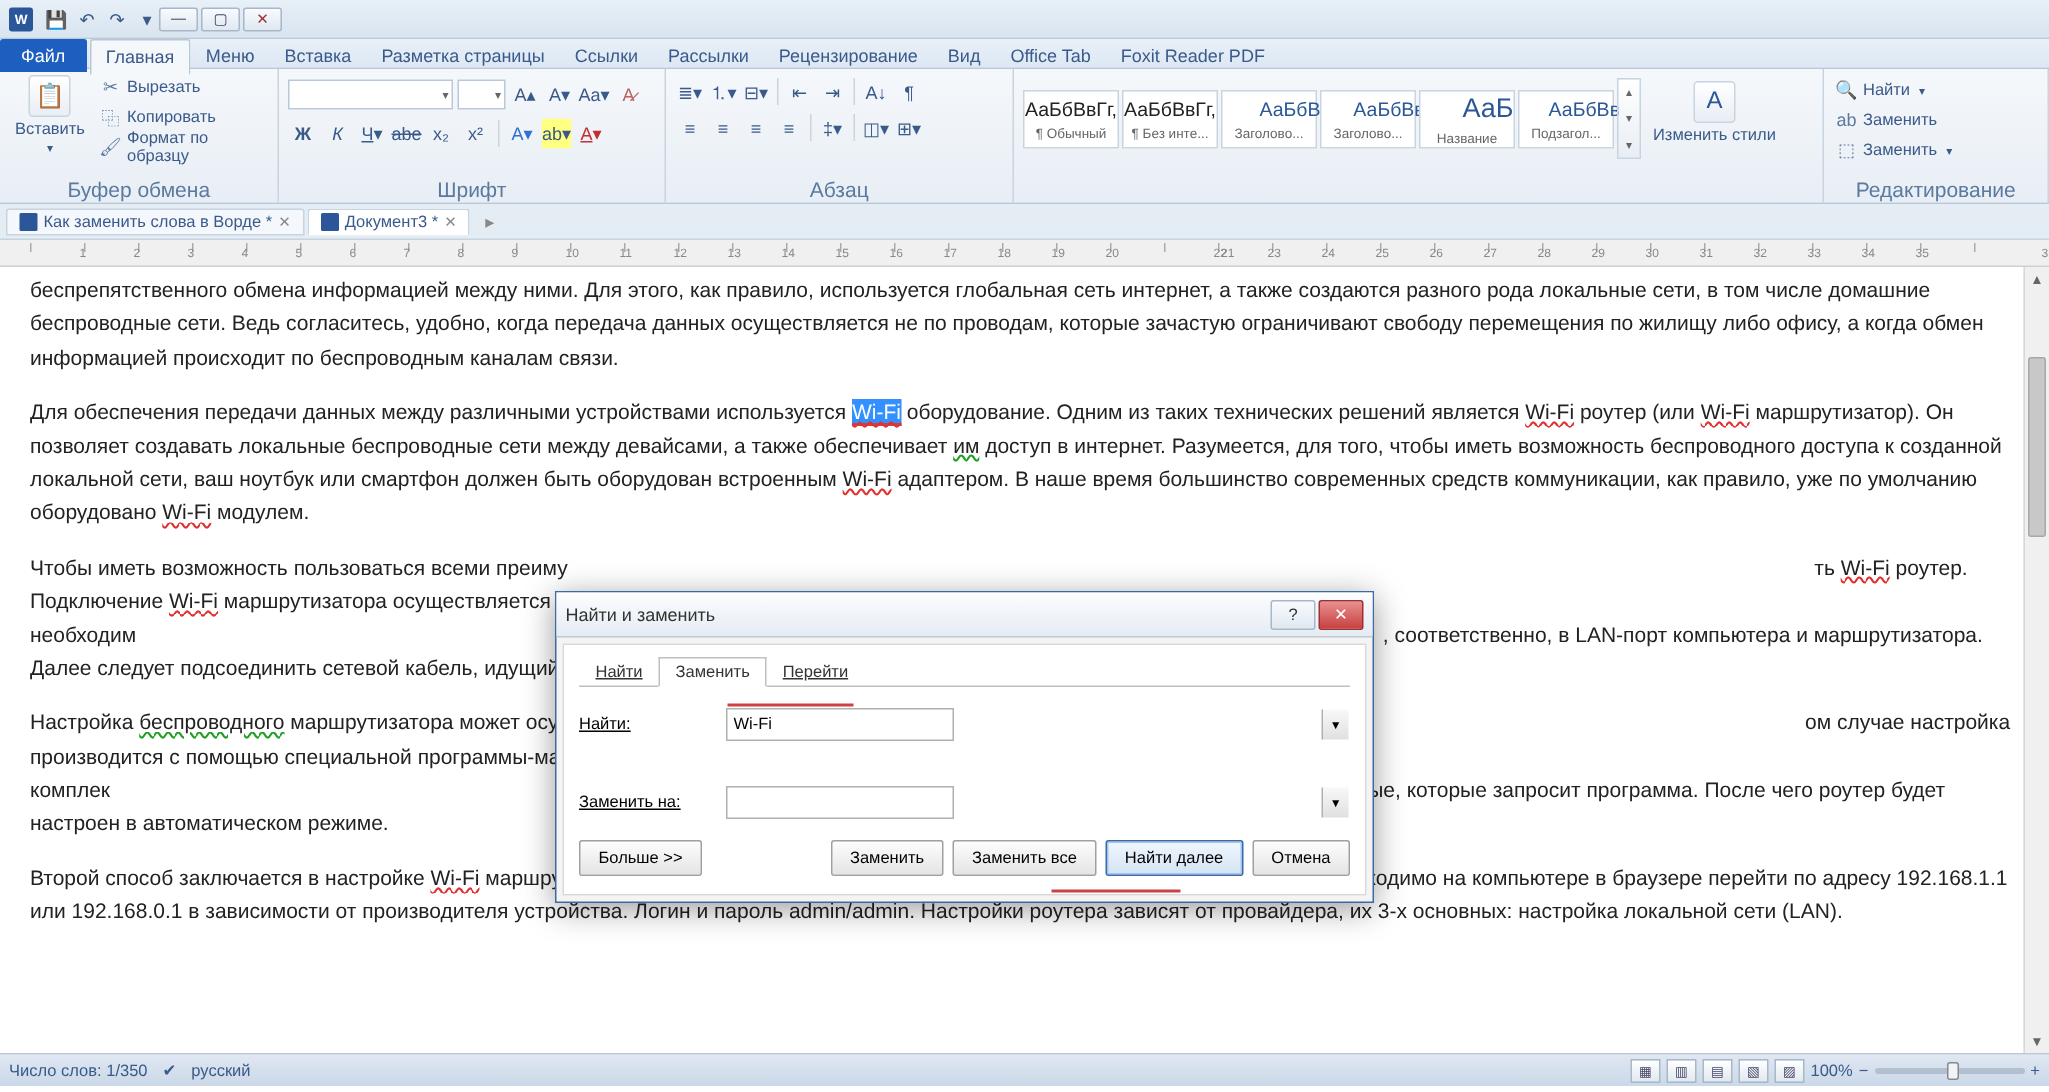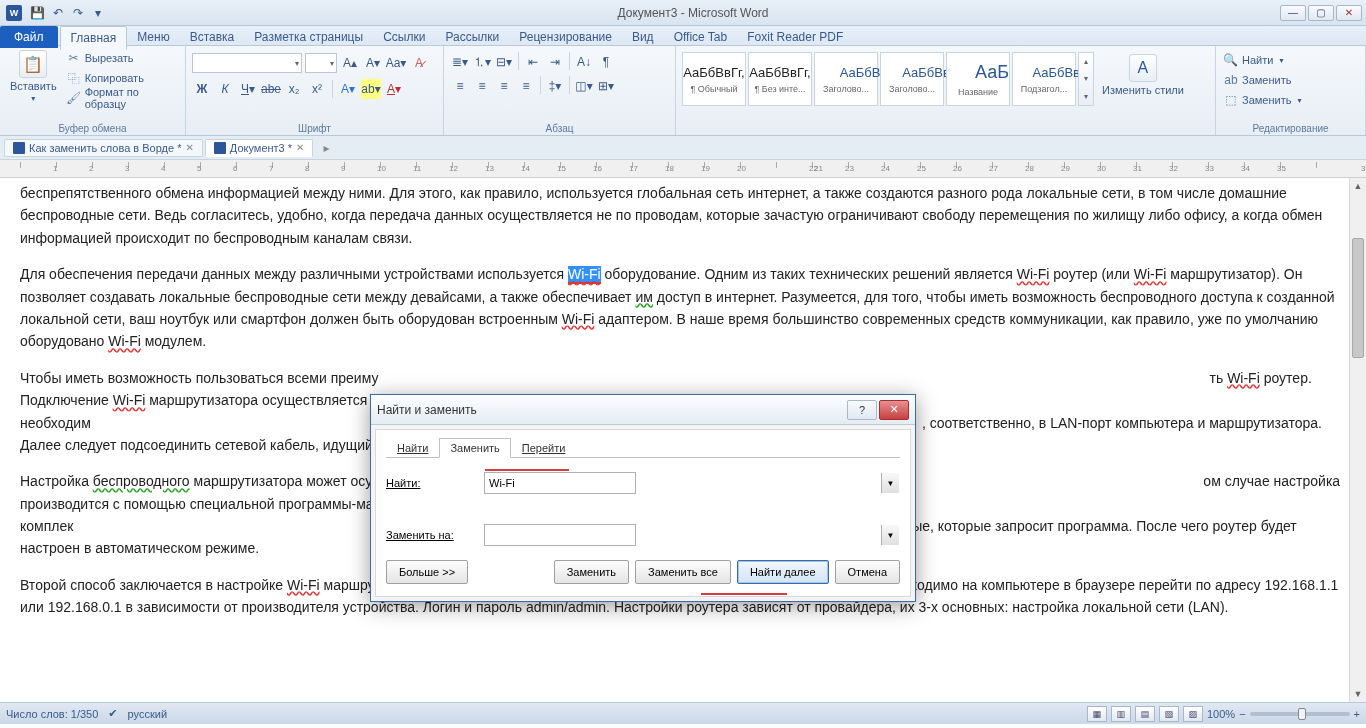--- a/index.html
+++ b/index.html
@@ -17,38 +17,38 @@
 
 
 .ribbon-tabs { height: 20px; background: linear-gradient(#e8f0f8, #dde8f4); display: flex; align-items: flex-start; padding-left: 0; border-bottom: 1px solid #b8c8d8;}
 .file-tab { background: #1d5fbf; color: #fff; padding: 4px 14px; font-size: 12px; border-radius: 2px 2px 0 0; margin-right: 2px; }
 .tab { padding: 4px 10px; color: #3a5a8a; font-size: 12px; cursor: default; }
 .tab.active { background: #f5f8fb; border: 1px solid #b8c8d8; border-bottom: 1px solid #f5f8fb; border-radius: 2px 2px 0 0; margin-bottom:-1px;}
 
 
 .ribbon { height: 90px; background: linear-gradient(#f5f8fb, #e8eef5); border-bottom: 1px solid #b8c8d8; display: flex; }
 .group { border-right: 1px solid #c8d4e0; padding: 2px 6px 0 6px; display: flex; flex-direction: column; position:relative;}
-.group-label { position:absolute; bottom:1px; left:0; right:0; text-align:center; font-size: 10px; color: #5a7aa0; }
+.group-label { position:absolute; bottom:1px; left:0; right:0; text-align:center; font-size: 14px; color: #5a7aa0; }
 .group-body { flex:1; display:flex; align-items:flex-start; gap:4px;}
 
 .bigbtn { display:flex; flex-direction:column; align-items:center; gap:2px; padding:2px 4px; font-size:11px; color:#3a5a8a;}
 .bigbtn .ico { width:28px; height:28px; border:1px solid #c8d4e0; background:linear-gradient(#fff,#e8eef5); border-radius:3px; display:flex; align-items:center; justify-content:center; font-size:16px;}
 .smallrow { display:flex; flex-direction:column; gap:0; font-size:11px; color:#3a5a8a;}
 .smallrow div { display:flex; align-items:center; gap:4px; padding:1px 2px; height:20px;}
 .smallicon{ width:14px; height:14px; display:inline-flex; align-items:center; justify-content:center; font-size:12px; color:#5a7aa0;}
 
 .font-controls .row{display:flex; gap:3px; align-items:center; height:22px;}
 .combo{border:1px solid #b8c8d8; background:#fff; height:20px; padding:0 14px 0 4px; font-size:11px; position:relative; display:inline-flex; align-items:center;}
 .combo::after{content:"▾"; position:absolute; right:2px; font-size:8px; color:#666;}
 .font-name{width:110px;} .font-size{width:32px;}
 .iconbtn{width:20px; height:20px; border:1px solid transparent; display:inline-flex; align-items:center; justify-content:center; font-size:12px; color:#3a5a8a; border-radius:2px;}
 .sep{width:1px; height:18px; background:#c8d4e0; margin:0 2px;}
 
 .style-gallery{display:flex; gap:2px; align-items:center;}
-.style-item{width:64px; height:54px; border:1px solid #c8d4e0; background:#fff; display:flex; flex-direction:column; align-items:center; justify-content:center; font-size:9px; color:#666;}
+.style-item{width:64px; height:39px; border:1px solid #c8d4e0; background:#fff; display:flex; flex-direction:column; align-items:center; justify-content:center; font-size:9px; color:#666;}
 .style-item .preview{font-size:13px; color:#222; margin-bottom:4px;}
 .style-item.heading .preview{ color:#2b5797;margin-left:28px; }
 .gallery-more{width:16px; height:54px; border:1px solid #c8d4e0; background:linear-gradient(#fff,#e8eef5); display:flex; flex-direction:column; justify-content:space-around; align-items:center; font-size:8px; color:#666;}
 
 
 .doctabs { height: 24px; background: #e4ecf4; border-bottom:1px solid #c8d4e0; display:flex; align-items:center; padding:0 4px; gap:2px;}
 .doctab{background:#f4f8fc; border:1px solid #c8d4e0; padding:2px 8px; font-size:11px; color:#3a5a8a; display:flex; align-items:center; gap:4px; border-radius:2px 2px 0 0;}
 .doctab.active{background:#fff; border-bottom-color:#fff;}
 .doctab .x{font-size:10px; color:#888;}
 .doctab .wicon{width:12px;height:12px;background:#2b579a;border-radius:1px;display:inline-block;}
@@ -106,21 +106,20 @@
 <body>
 
 <div class="titlebar">
   <div class="app-icon">W</div>
   <div class="qat">
     <span>💾</span>
     <span>↶</span>
     <span>↷</span>
     <span>▾</span>
   </div>
-  <div class="title">Документ3 - Microsoft Word</div>
   <div class="winbtns">
     <span>—</span>
     <span>▢</span>
     <span class="close">✕</span>
   </div>
 </div>
 
 <div class="ribbon-tabs">
   <div class="file-tab">Файл</div>
   <div class="tab active">Главная</div>

